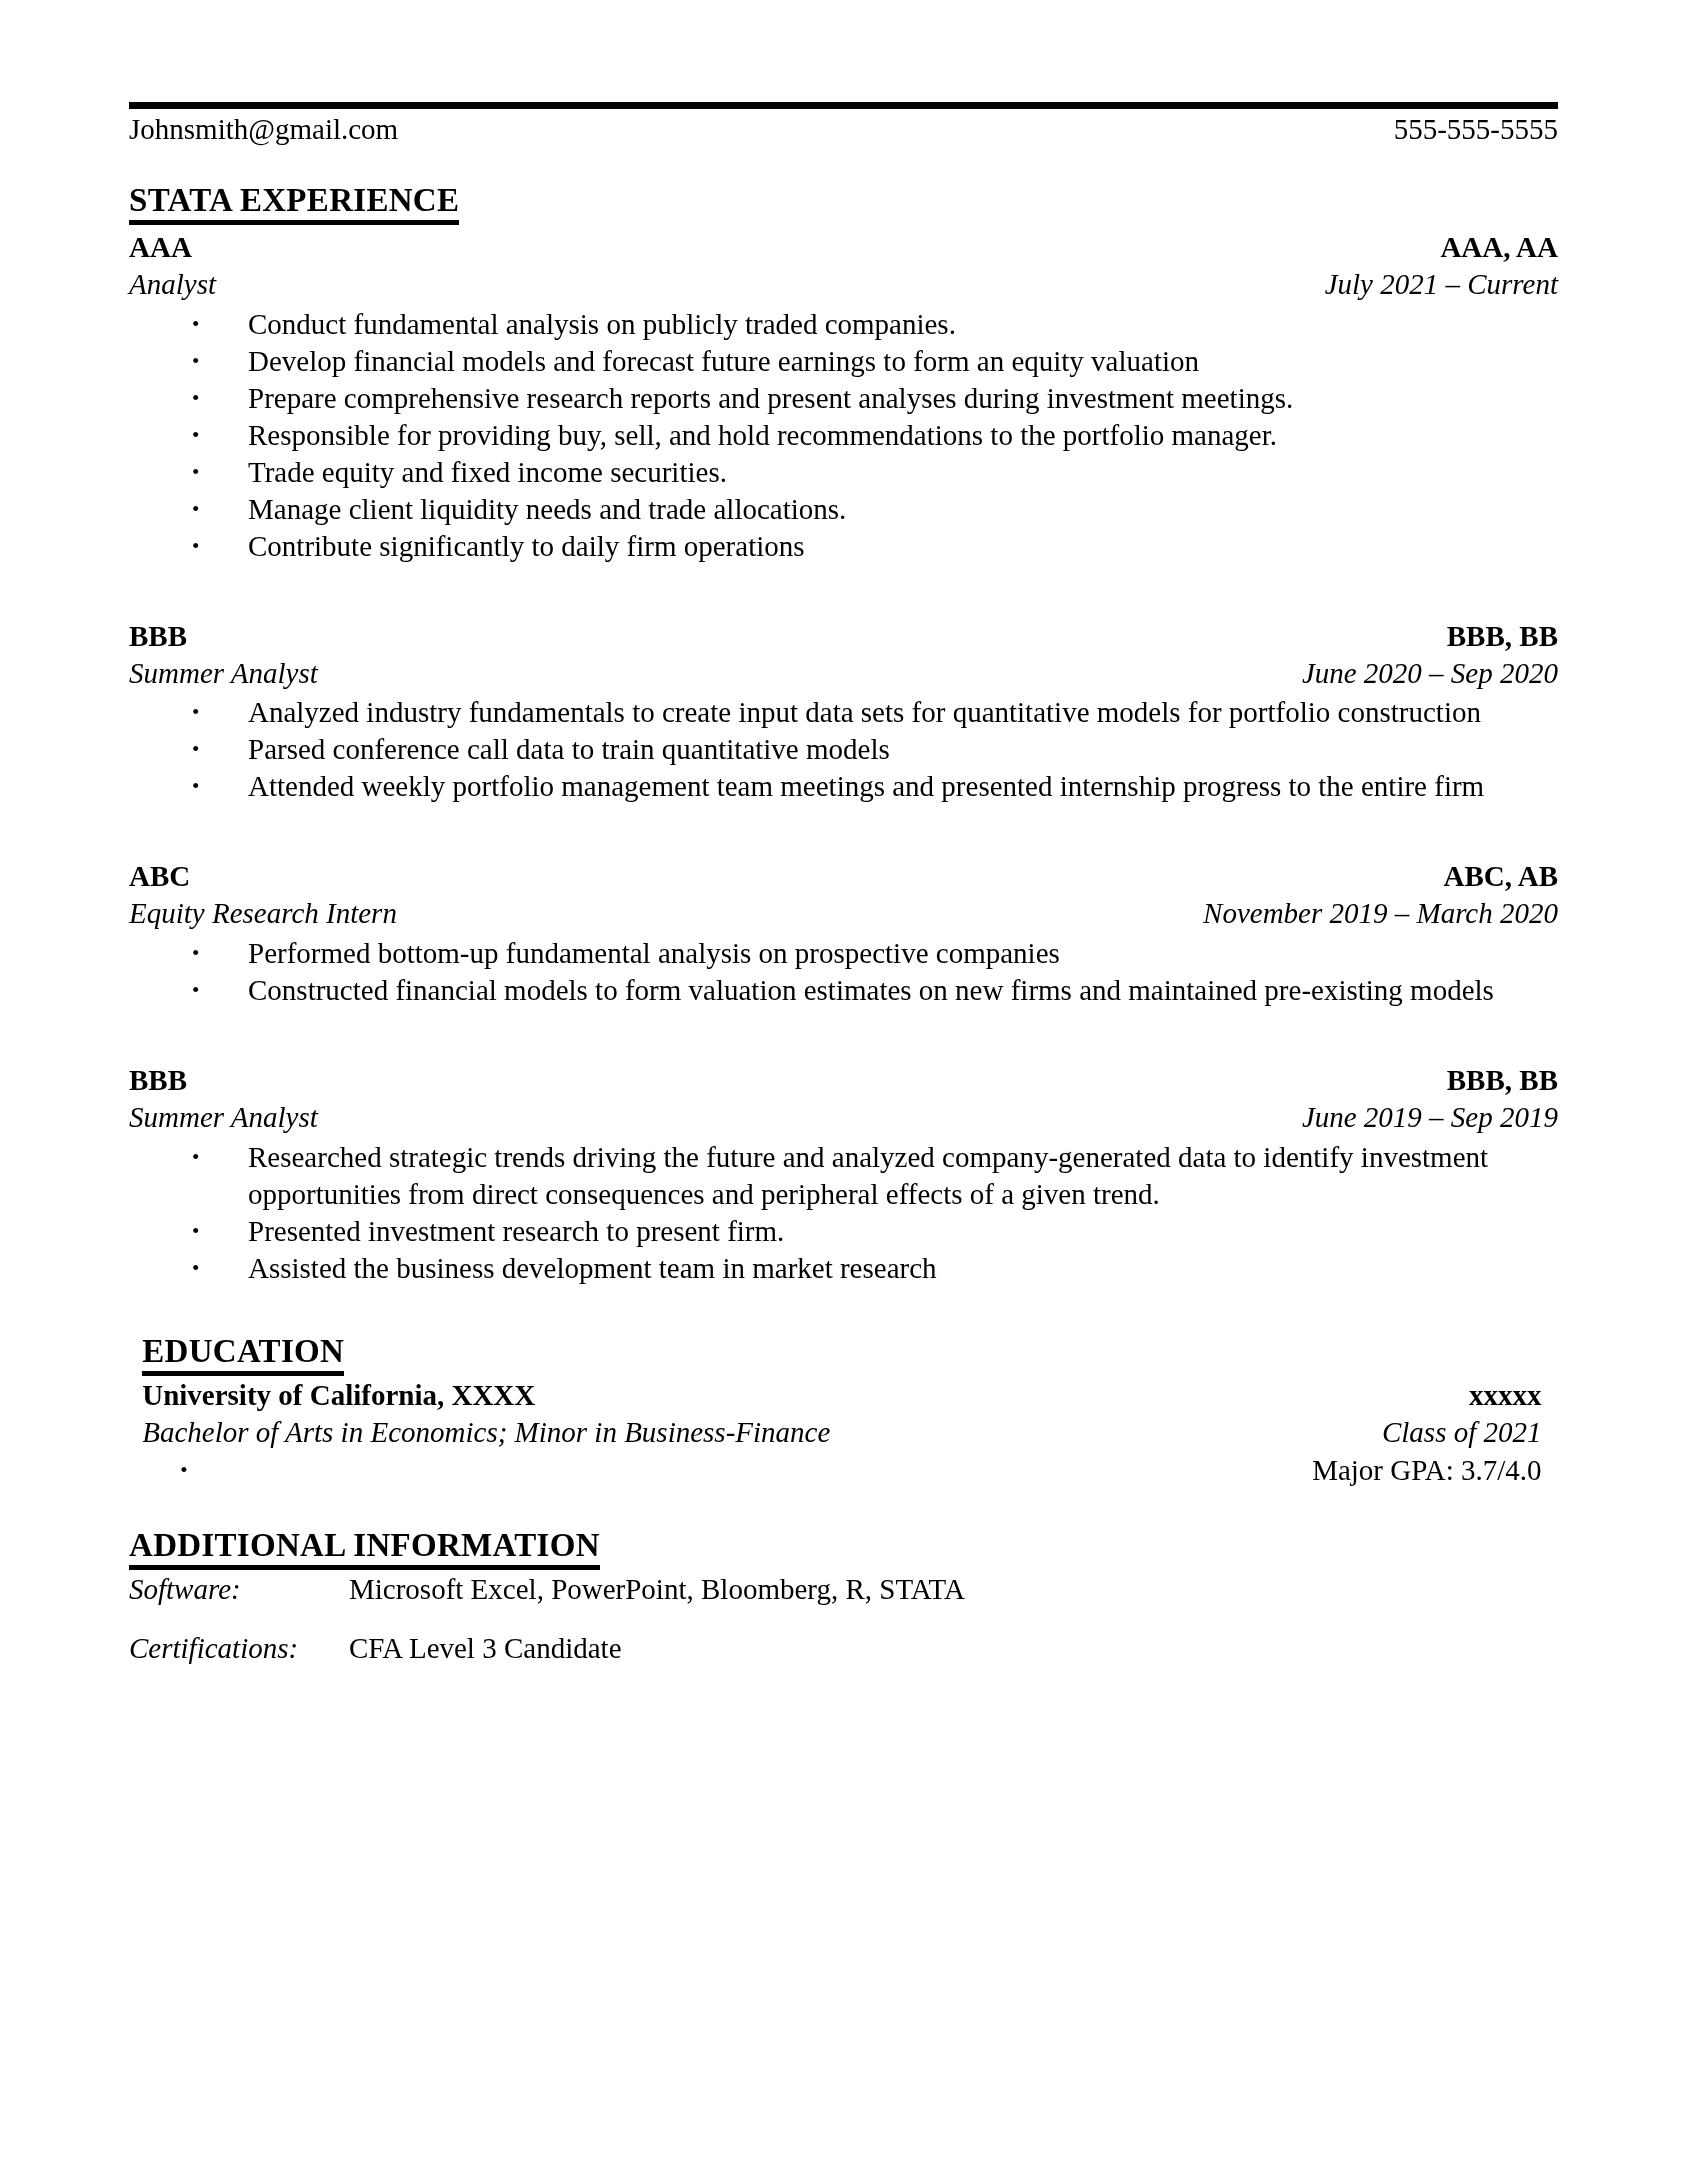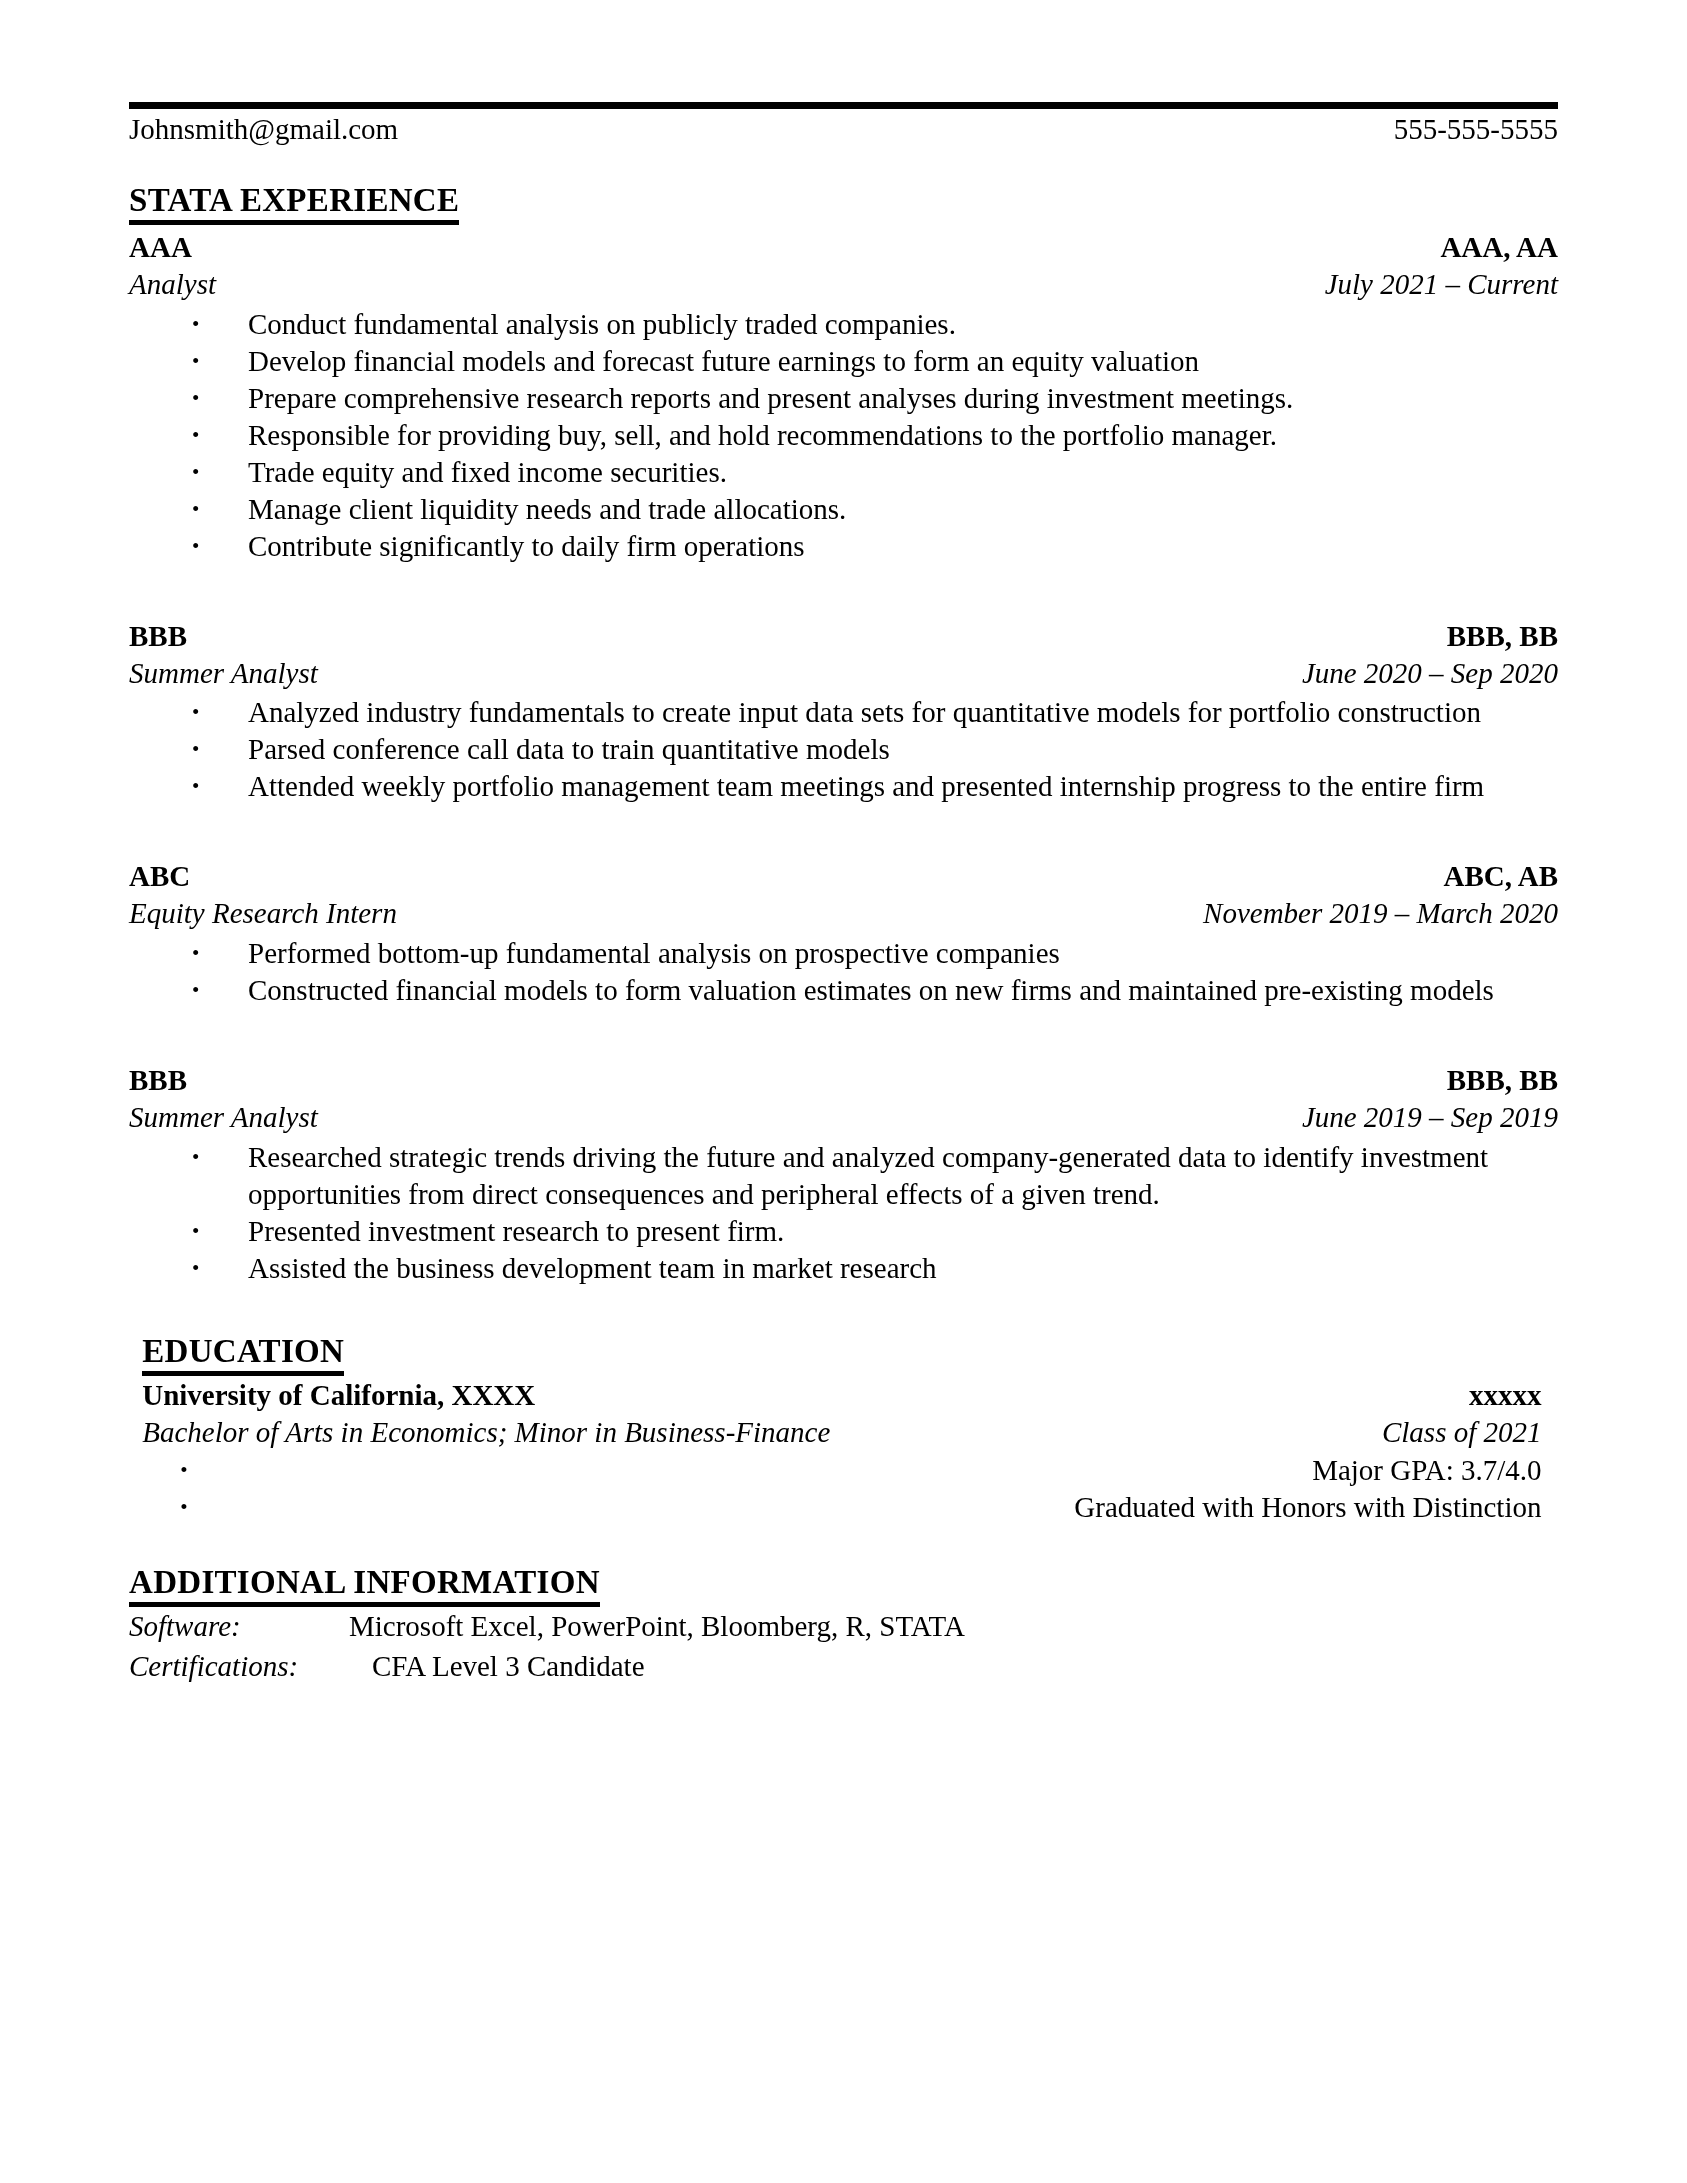--- a/index.html
+++ b/index.html
@@ -58,21 +58,21 @@
     font-size: 21px;
     line-height: 37px;
   }
   section.education { margin: 44px 16.5px 0 13.2px; }
   section.education .row:first-of-type { margin-top: 1.3px; }
   section.education ul { margin-top: 1.3px; text-align: right; }
   section.education li { padding-left: 87px; }
   section.education li::before { left: 38px; }
   section.additional { margin-top: 36px; }
   .info-row { display: flex; margin-top: 1.3px; }
-  .info-row + .info-row { margin-top: 3px; gap: 23px; }
+  .info-row + .info-row { margin-top: 22px; }
   .info-label { width: 220px; flex: none; font-style: italic; }
 </style>
 </head>
 <body>
 
 <div class="page">
 
   <header>
     <div class="rule"></div>
     <div class="contact">
@@ -157,21 +157,20 @@
     <div class="row bold">
       <span>University of California, XXXX</span>
       <span>xxxxx</span>
     </div>
     <div class="row italic">
       <span>Bachelor of Arts in Economics; Minor in Business-Finance</span>
       <span>Class of 2021</span>
     </div>
     <ul>
       <li>Major GPA: 3.7/4.0</li>
-      <li>Graduated with Honors with Distinction</li>
     </ul>
   </section>
 
   <section class="additional">
     <h2>ADDITIONAL INFORMATION</h2>
     <div class="info-row">
       <span class="info-label">Software:</span>
       <span class="info-value">Microsoft Excel, PowerPoint, Bloomberg, R, STATA</span>
     </div>
     <div class="info-row">

